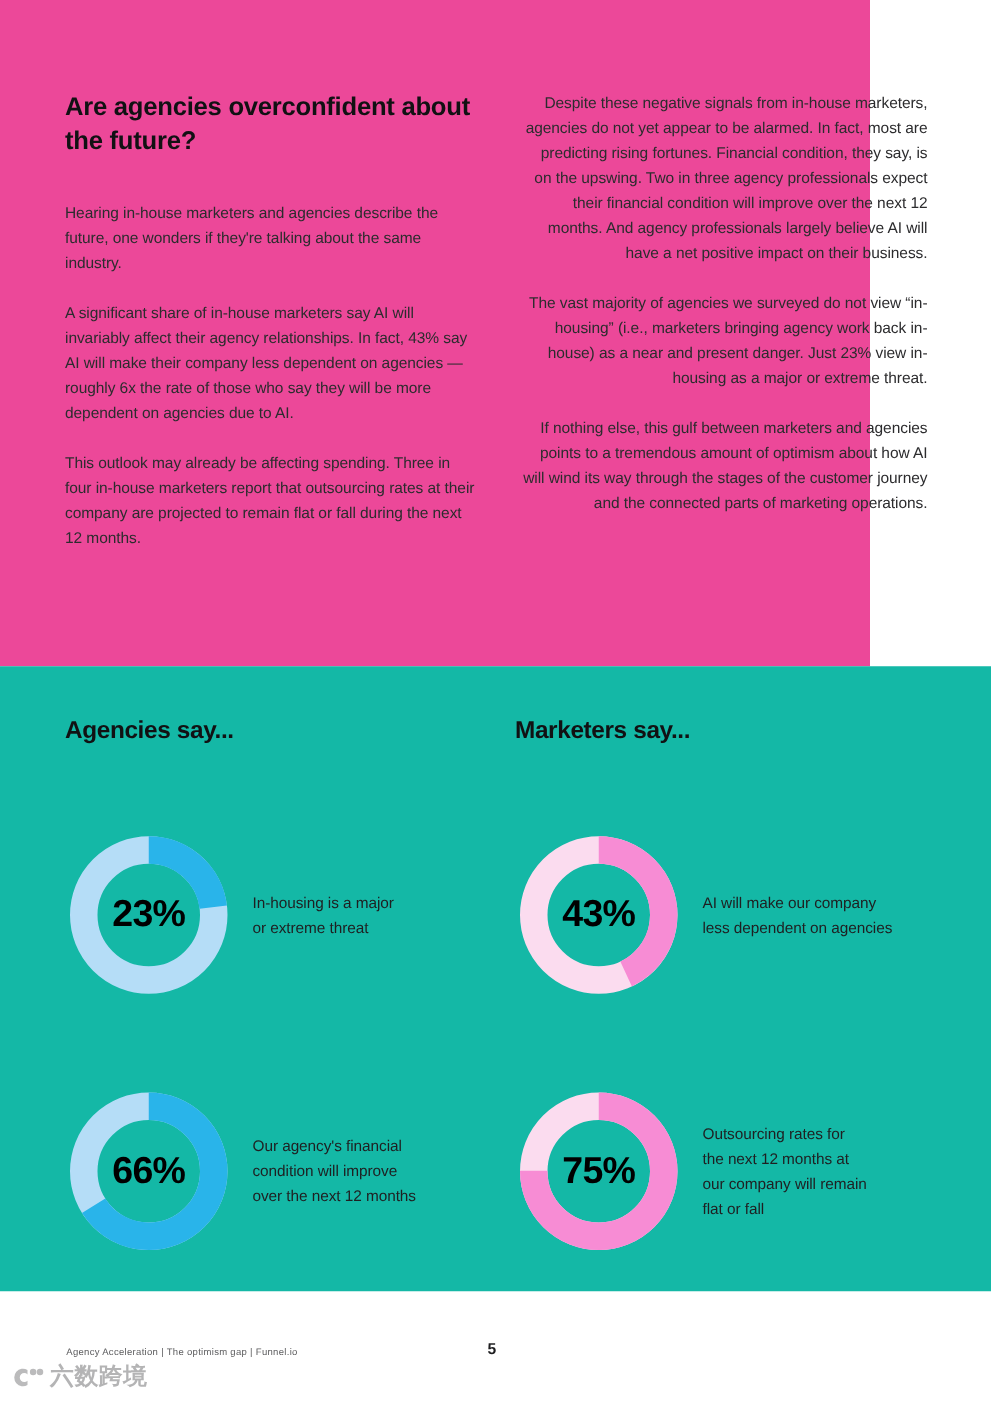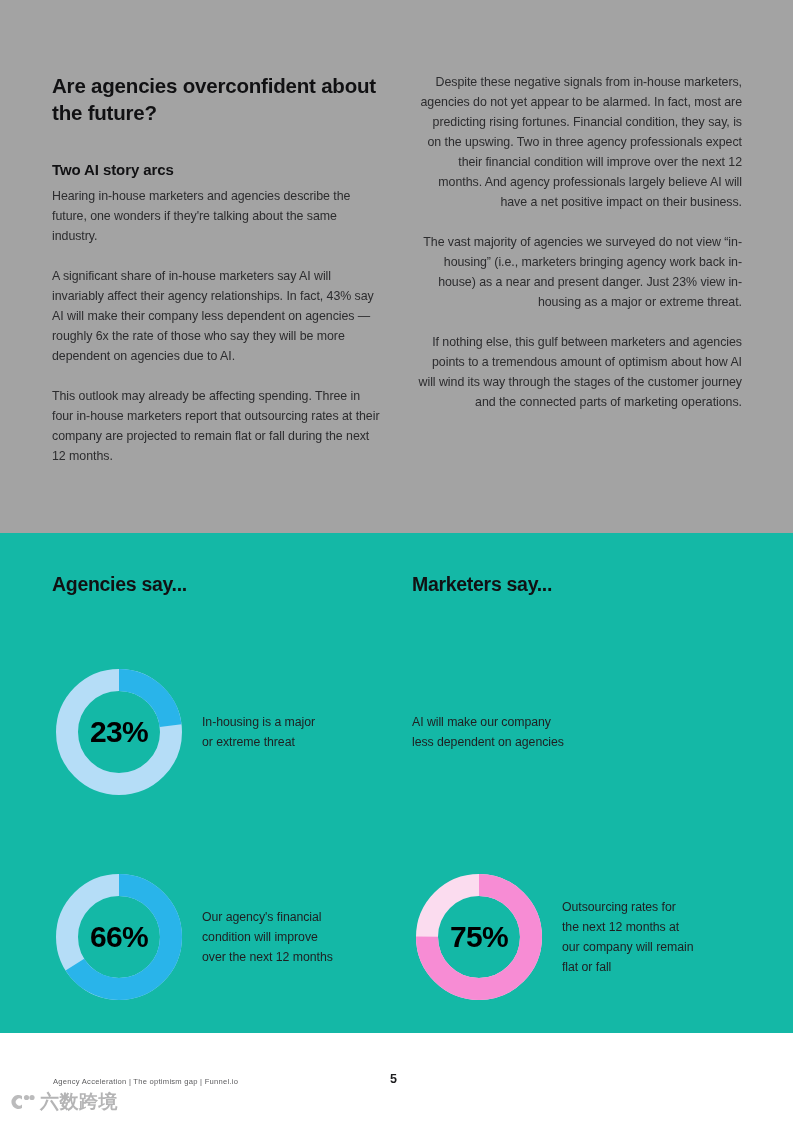--- a/index.html
+++ b/index.html
@@ -15,23 +15,23 @@
     position: relative;
     overflow: hidden;
     -webkit-font-smoothing: antialiased;
   }
 
   
   .top-band {
     position: absolute;
     left: 0;
     top: 0;
-    width: 793px;
+    width: 696px;
     height: 533px;
-    background: #a3a3a3;
+    background: #ec4899;
   }
 
   .columns {
     position: absolute;
     left: 52px;
     top: 72px;
     width: 690px;
     display: flex;
     gap: 38px;
   }
@@ -193,21 +193,20 @@
   }
 </style>
 </head>
 <body>
 
 <div class="top-band">
   <div class="columns">
 
     <div class="col-left">
       <h1 class="page-title">Are agencies overconfident about the future?</h1>
-      <h2 class="sub-title">Two AI story arcs</h2>
       <p class="body-text">Hearing in-house marketers and agencies describe the future, one wonders if they're talking about the same industry.</p>
       <p class="body-text">A significant share of in-house marketers say AI will invariably affect their agency relationships. In fact, 43% say AI will make their company less dependent on agencies — roughly 6x the rate of those who say they will be more dependent on agencies due to AI.</p>
       <p class="body-text">This outlook may already be affecting spending. Three in four in-house marketers report that outsourcing rates at their company are projected to remain flat or fall during the next 12 months.</p>
     </div>
 
     <div class="col-right">
       <p class="body-text">Despite these negative signals from in-house marketers, agencies do not yet appear to be alarmed. In fact, most are predicting rising fortunes. Financial condition, they say, is on the upswing. Two in three agency professionals expect their financial condition will improve over the next 12 months. And agency professionals largely believe AI will have a net positive impact on their business.</p>
       <p class="body-text">The vast majority of agencies we surveyed do not view “in-housing” (i.e., marketers bringing agency work back in-house) as a near and present danger. Just 23% view in-housing as a major or extreme threat.</p>
       <p class="body-text">If nothing else, this gulf between marketers and agencies points to a tremendous amount of optimism about how AI will wind its way through the stages of the customer journey and the connected parts of marketing operations.</p>
     </div>
@@ -236,20 +235,27 @@
         </svg>
         <div class="donut-value">23%</div>
       </div>
       <div class="stat-caption">
         <span>In-housing is a major</span>
         <span>or extreme threat</span>
       </div>
     </div>
 
     <div class="stat-item">
+      <div class="donut">
+        <svg viewBox="0 0 134 134">
+          <circle class="track" cx="67" cy="67" r="52" fill="none" stroke-width="22" stroke="#fbdcef"></circle>
+          <circle class="value-arc" cx="67" cy="67" r="52" fill="none" stroke-width="22" transform="rotate(-90 67 67)" stroke="#f78cd4" stroke-dasharray="140.49202346853556 186.23361250480295" stroke-dashoffset="0"></circle>
+        </svg>
+        <div class="donut-value">43%</div>
+      </div>
       <div class="stat-caption">
         <span>AI will make our company</span>
         <span>less dependent on agencies</span>
       </div>
     </div>
 
     <div class="stat-item">
       <div class="donut">
         <svg viewBox="0 0 134 134">
           <circle class="track" cx="67" cy="67" r="52" fill="none" stroke-width="22" stroke="#b5ddf7"></circle>

